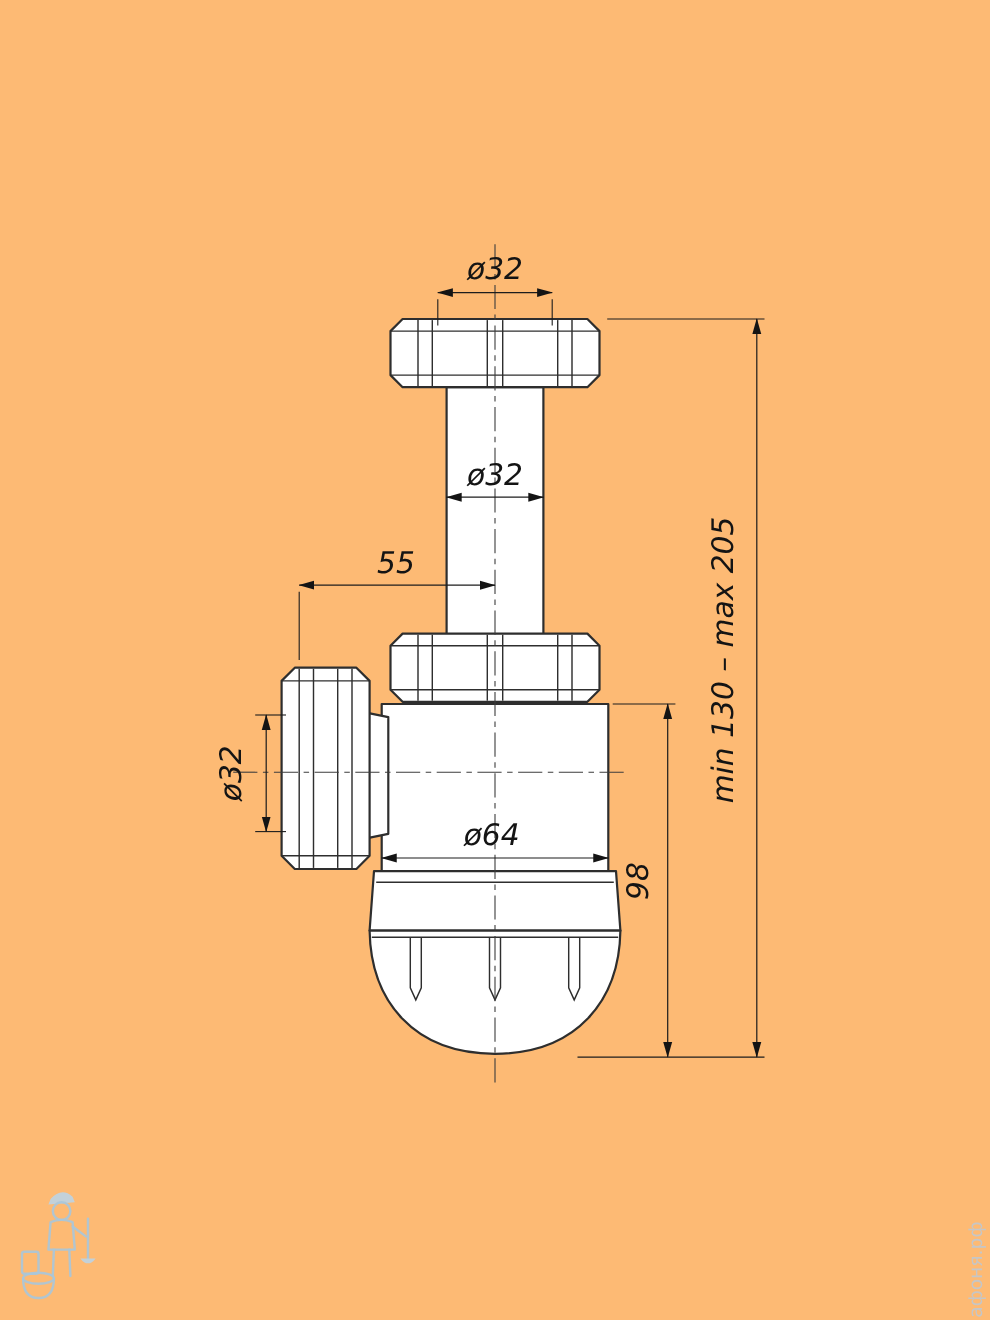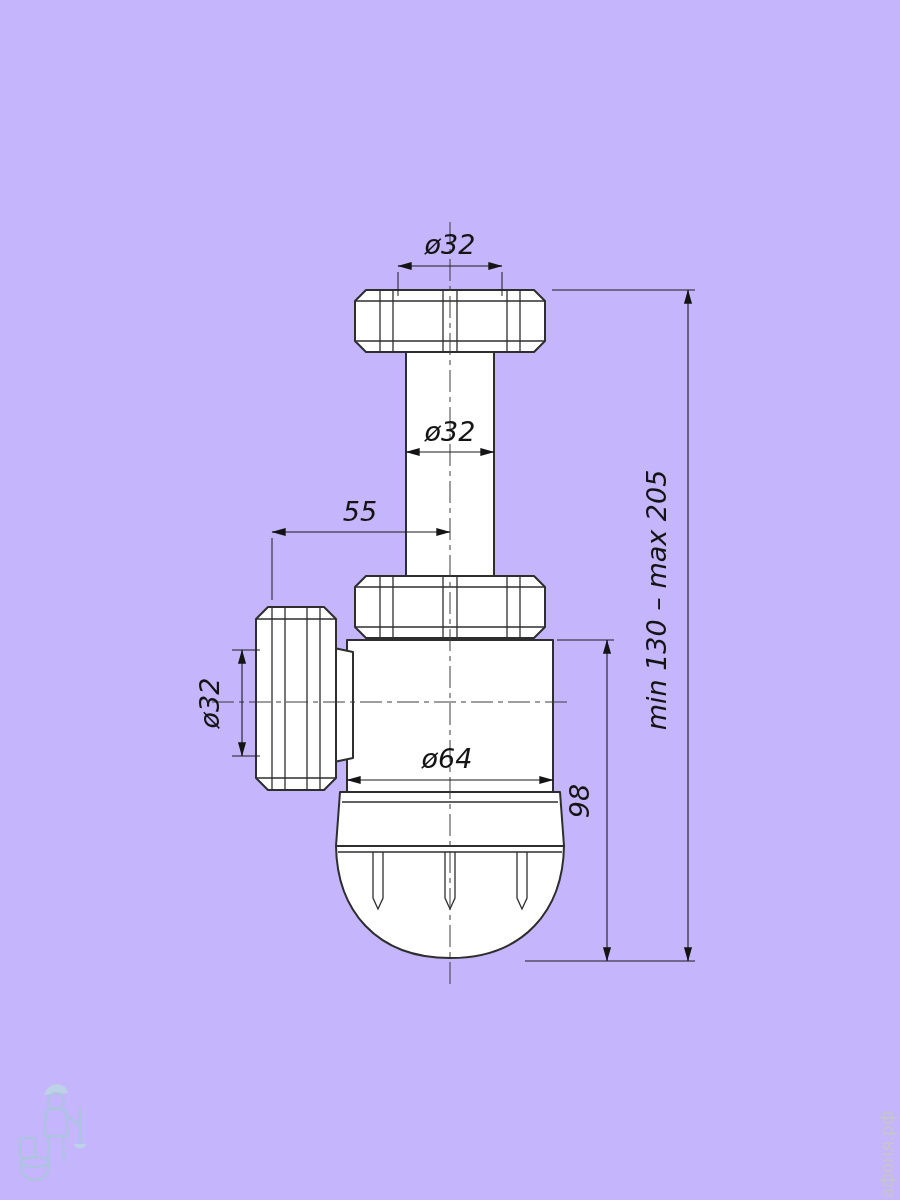--- a/index.html
+++ b/index.html
@@ -1,16 +1,16 @@
 <!DOCTYPE html>
 <html><head>
 <meta charset="utf-8">
 <style>
   html,body{margin:0;padding:0;background:#ffffff;}
-  .page{position:relative;width:900px;height:1200px;background:#c4b5fd;overflow:hidden;
+  .page{position:relative;width:900px;height:1200px;background:#fdba74;overflow:hidden;
         font-family:"DejaVu Sans", sans-serif;}
   svg{display:block;}
   .outline{fill:#ffffff;stroke:#2e2e2e;stroke-width:2;stroke-linejoin:round;}
   .thin{fill:none;stroke:#2e2e2e;stroke-width:1.3;}
   .dim{fill:none;stroke:#1c1c1c;stroke-width:1.1;}
   .ext{fill:none;stroke:#1c1c1c;stroke-width:1;}
   .center{fill:none;stroke:#3c3c3c;stroke-width:1;stroke-dasharray:22 5 5 5;}
   .dimtext{font:italic 27px "DejaVu Sans", sans-serif;fill:#141414;}
   .wmtext{font:17px "DejaVu Sans", sans-serif;fill:#c6c6c6;}
   .logo{stroke:#a9c6da;fill:none;stroke-width:2.2;stroke-linecap:round;stroke-linejoin:round;opacity:.9;}

